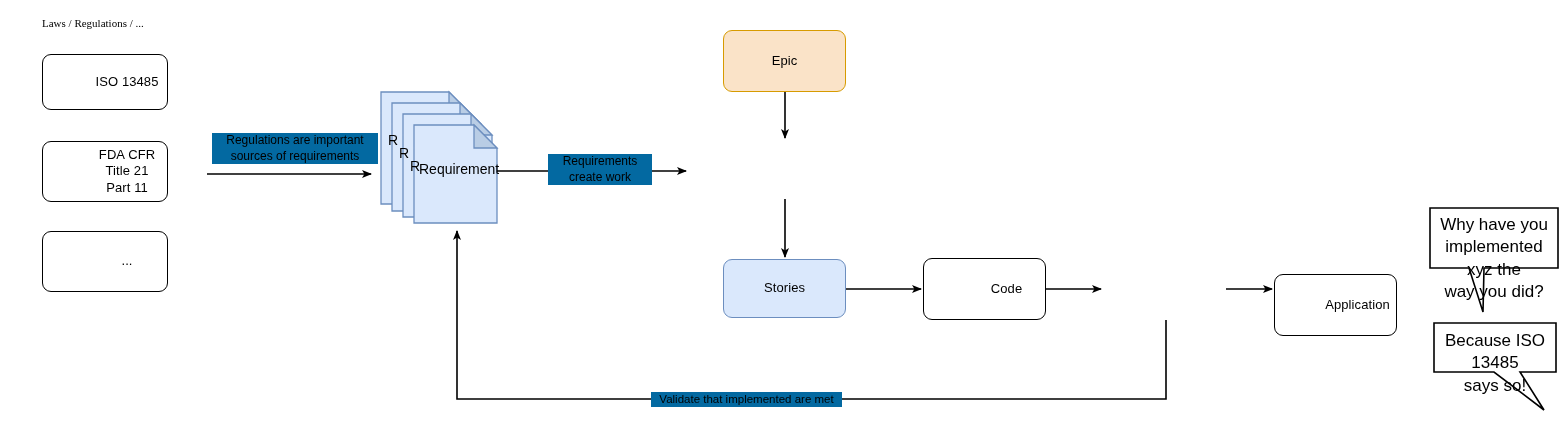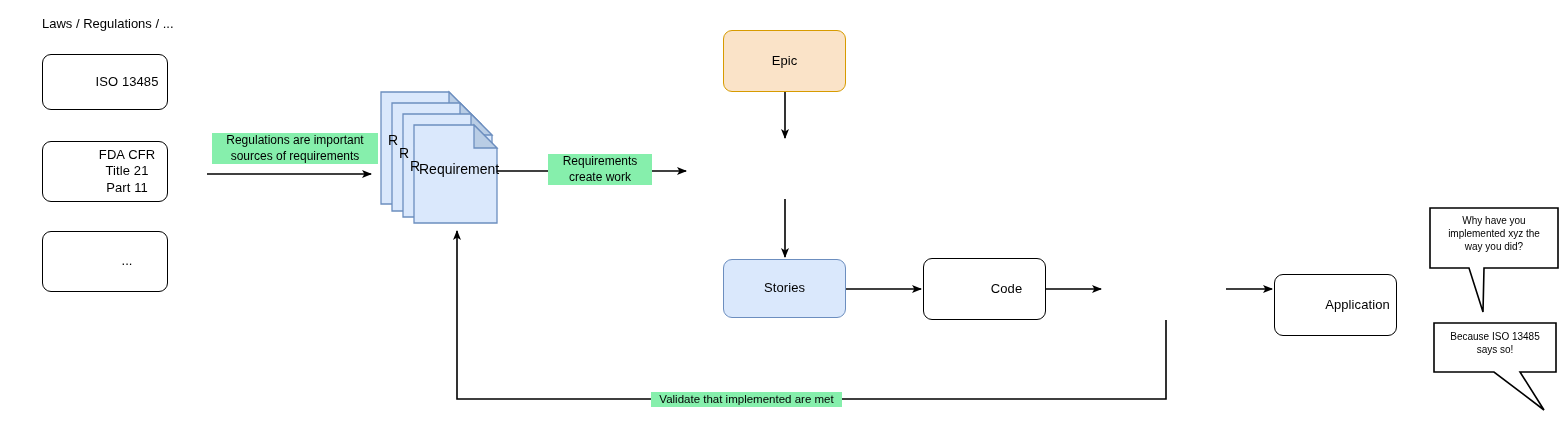--- a/index.html
+++ b/index.html
@@ -39,32 +39,33 @@
     white-space: pre-line;
     border-radius: 9px;
   }
   .plain-box {
     border: 1.6px solid #000000;
     background: #ffffff;
     padding-left: 44px;
   }
   .label-free {
     position: absolute;
-    font-size: 13px;
+    font-size: 11px;
     line-height: 1.3;
     white-space: pre-line;
     color: #000000;
+    font-family: Liberation Serif, serif;
   }
   .edge-label {
     position: absolute;
     font-size: 12px;
     line-height: 1.3;
     text-align: center;
     white-space: pre-line;
-    background: #86efac;
+    background: #0369a1;
     color: #000000;
     padding: 0 3px;
   }
   .edge-label.small {
     font-size: 11.5px;
   }
   .doc-stack {
     position: absolute;
   }
   .doc-label {
@@ -75,21 +76,21 @@
   }
   .doc-label-ghost {
     position: absolute;
     font-size: 14px;
     color: #000000;
     white-space: nowrap;
     overflow: hidden;
   }
   .bubble-text {
     position: absolute;
-    font-size: 10px;
+    font-size: 17px;
     line-height: 1.32;
     text-align: center;
     white-space: pre-line;
     color: #000000;
   }
 </style>
 </head>
 <body>
 
 <div id="canvas">

